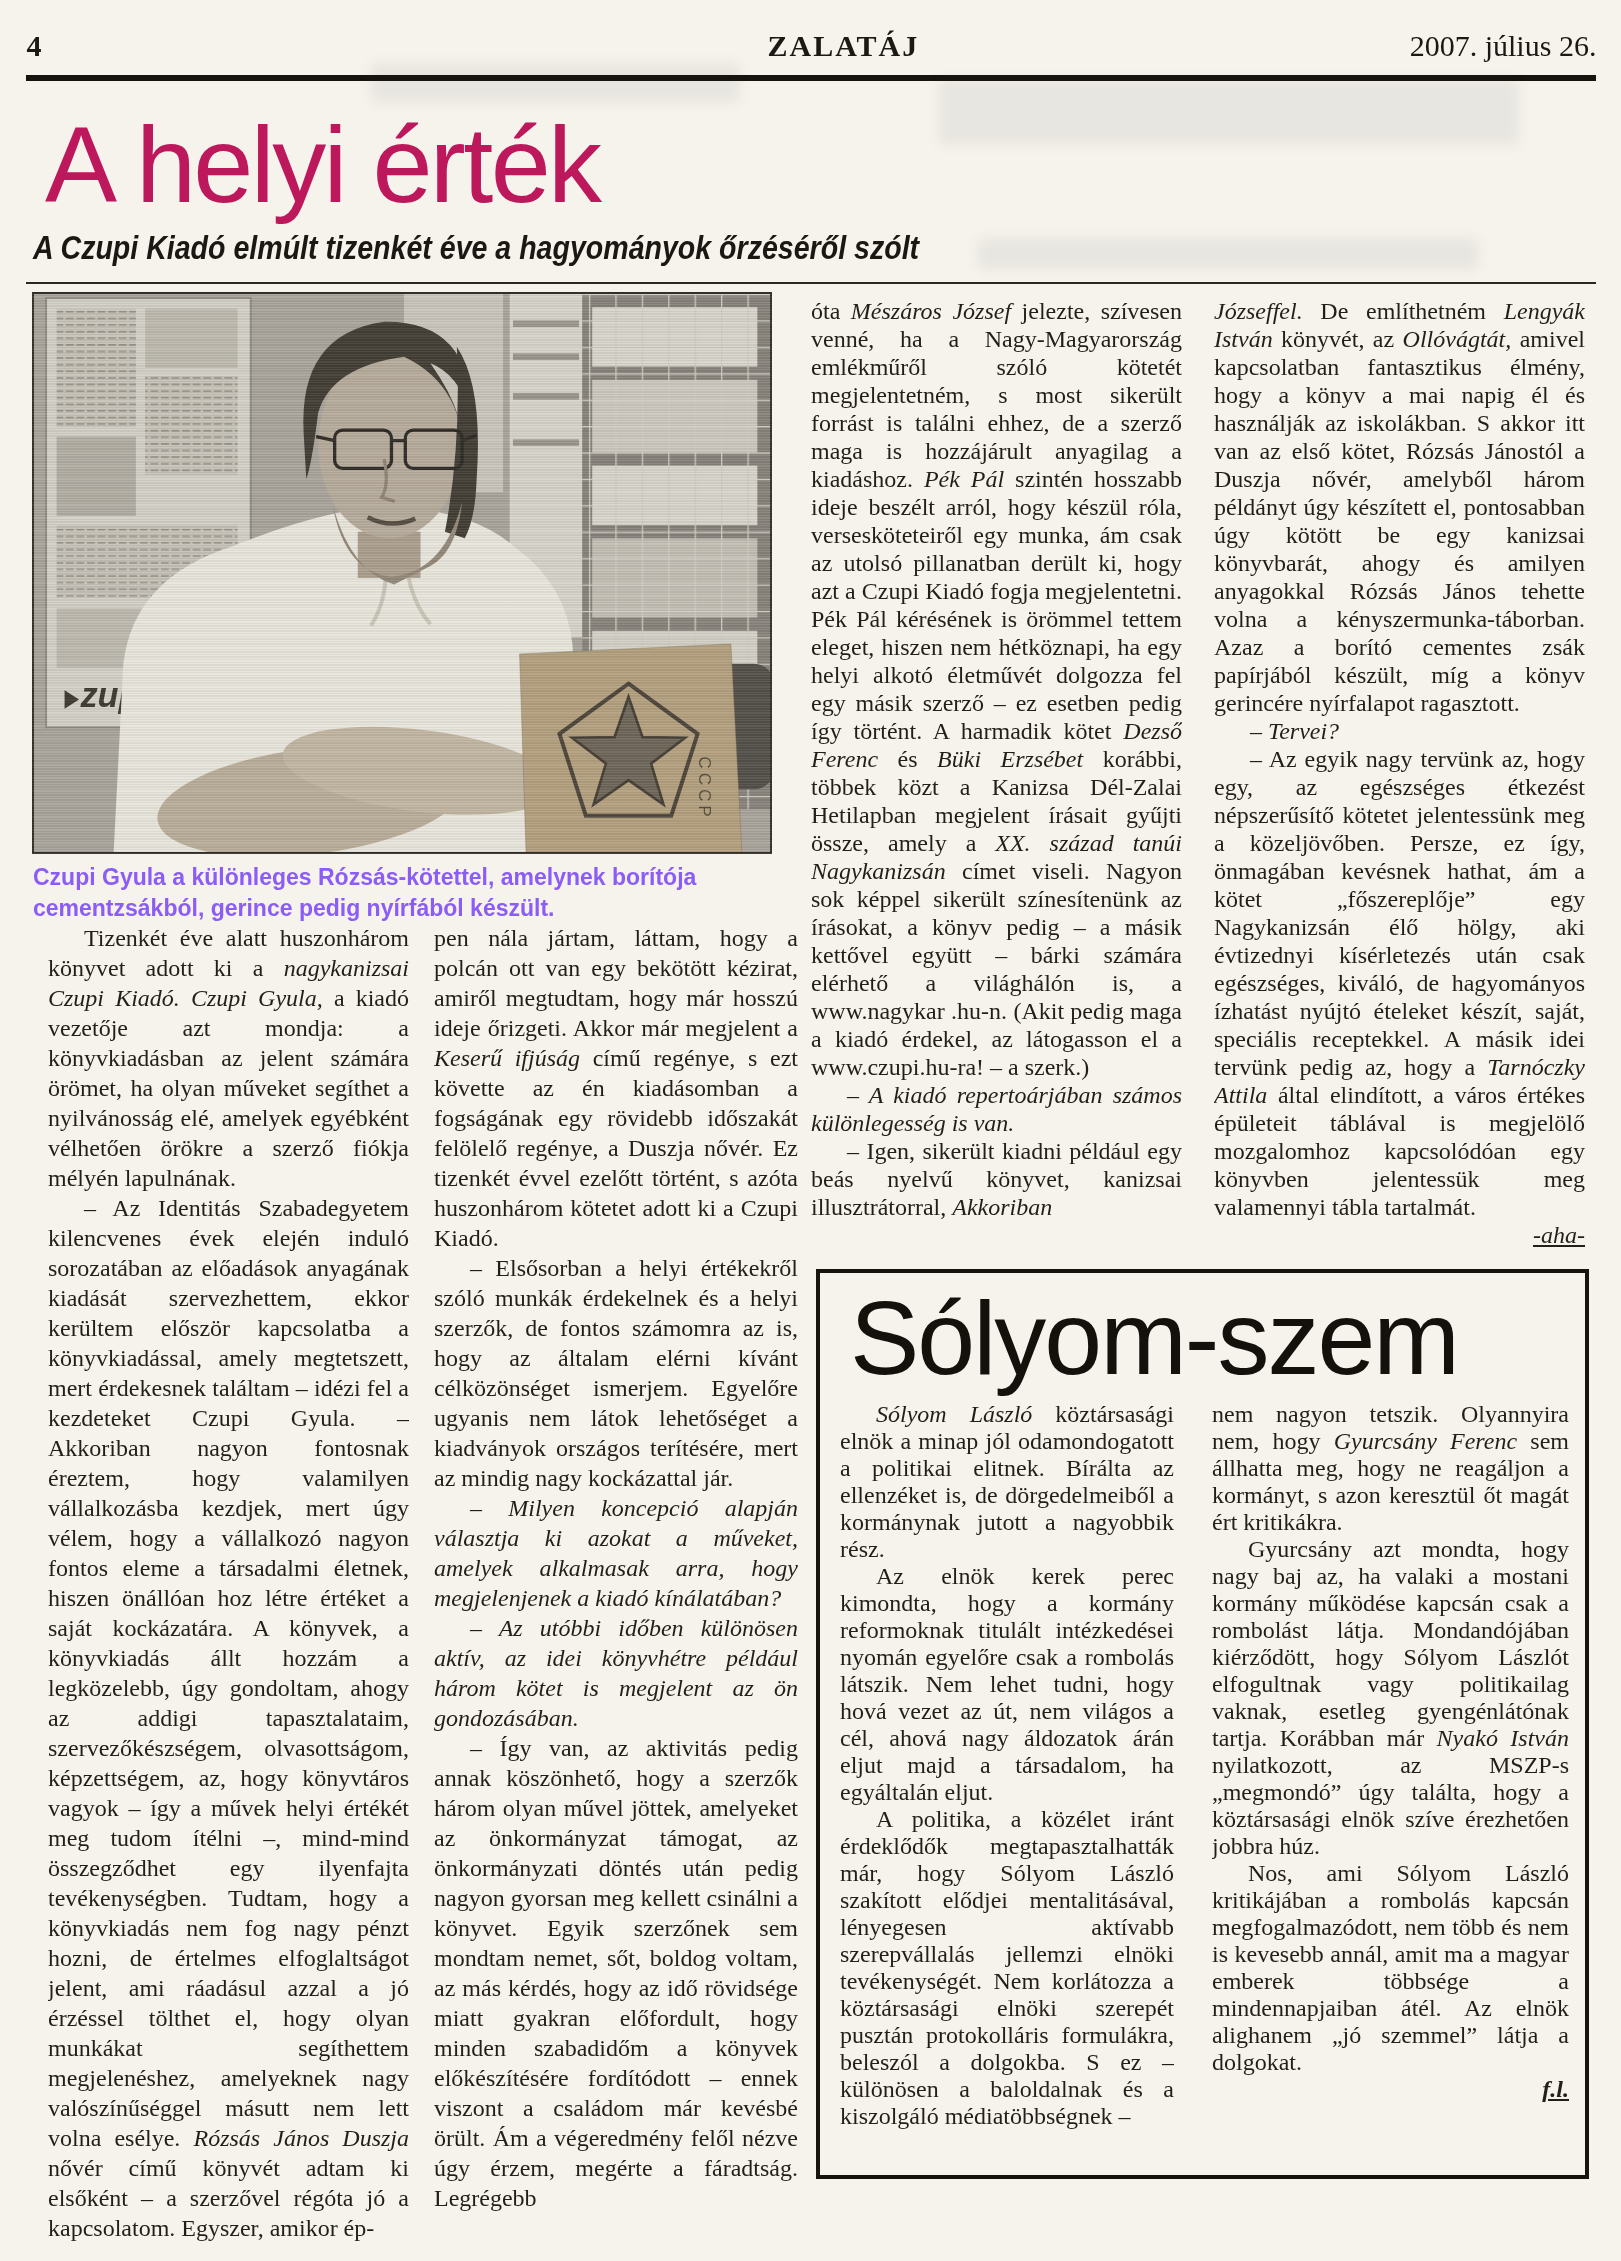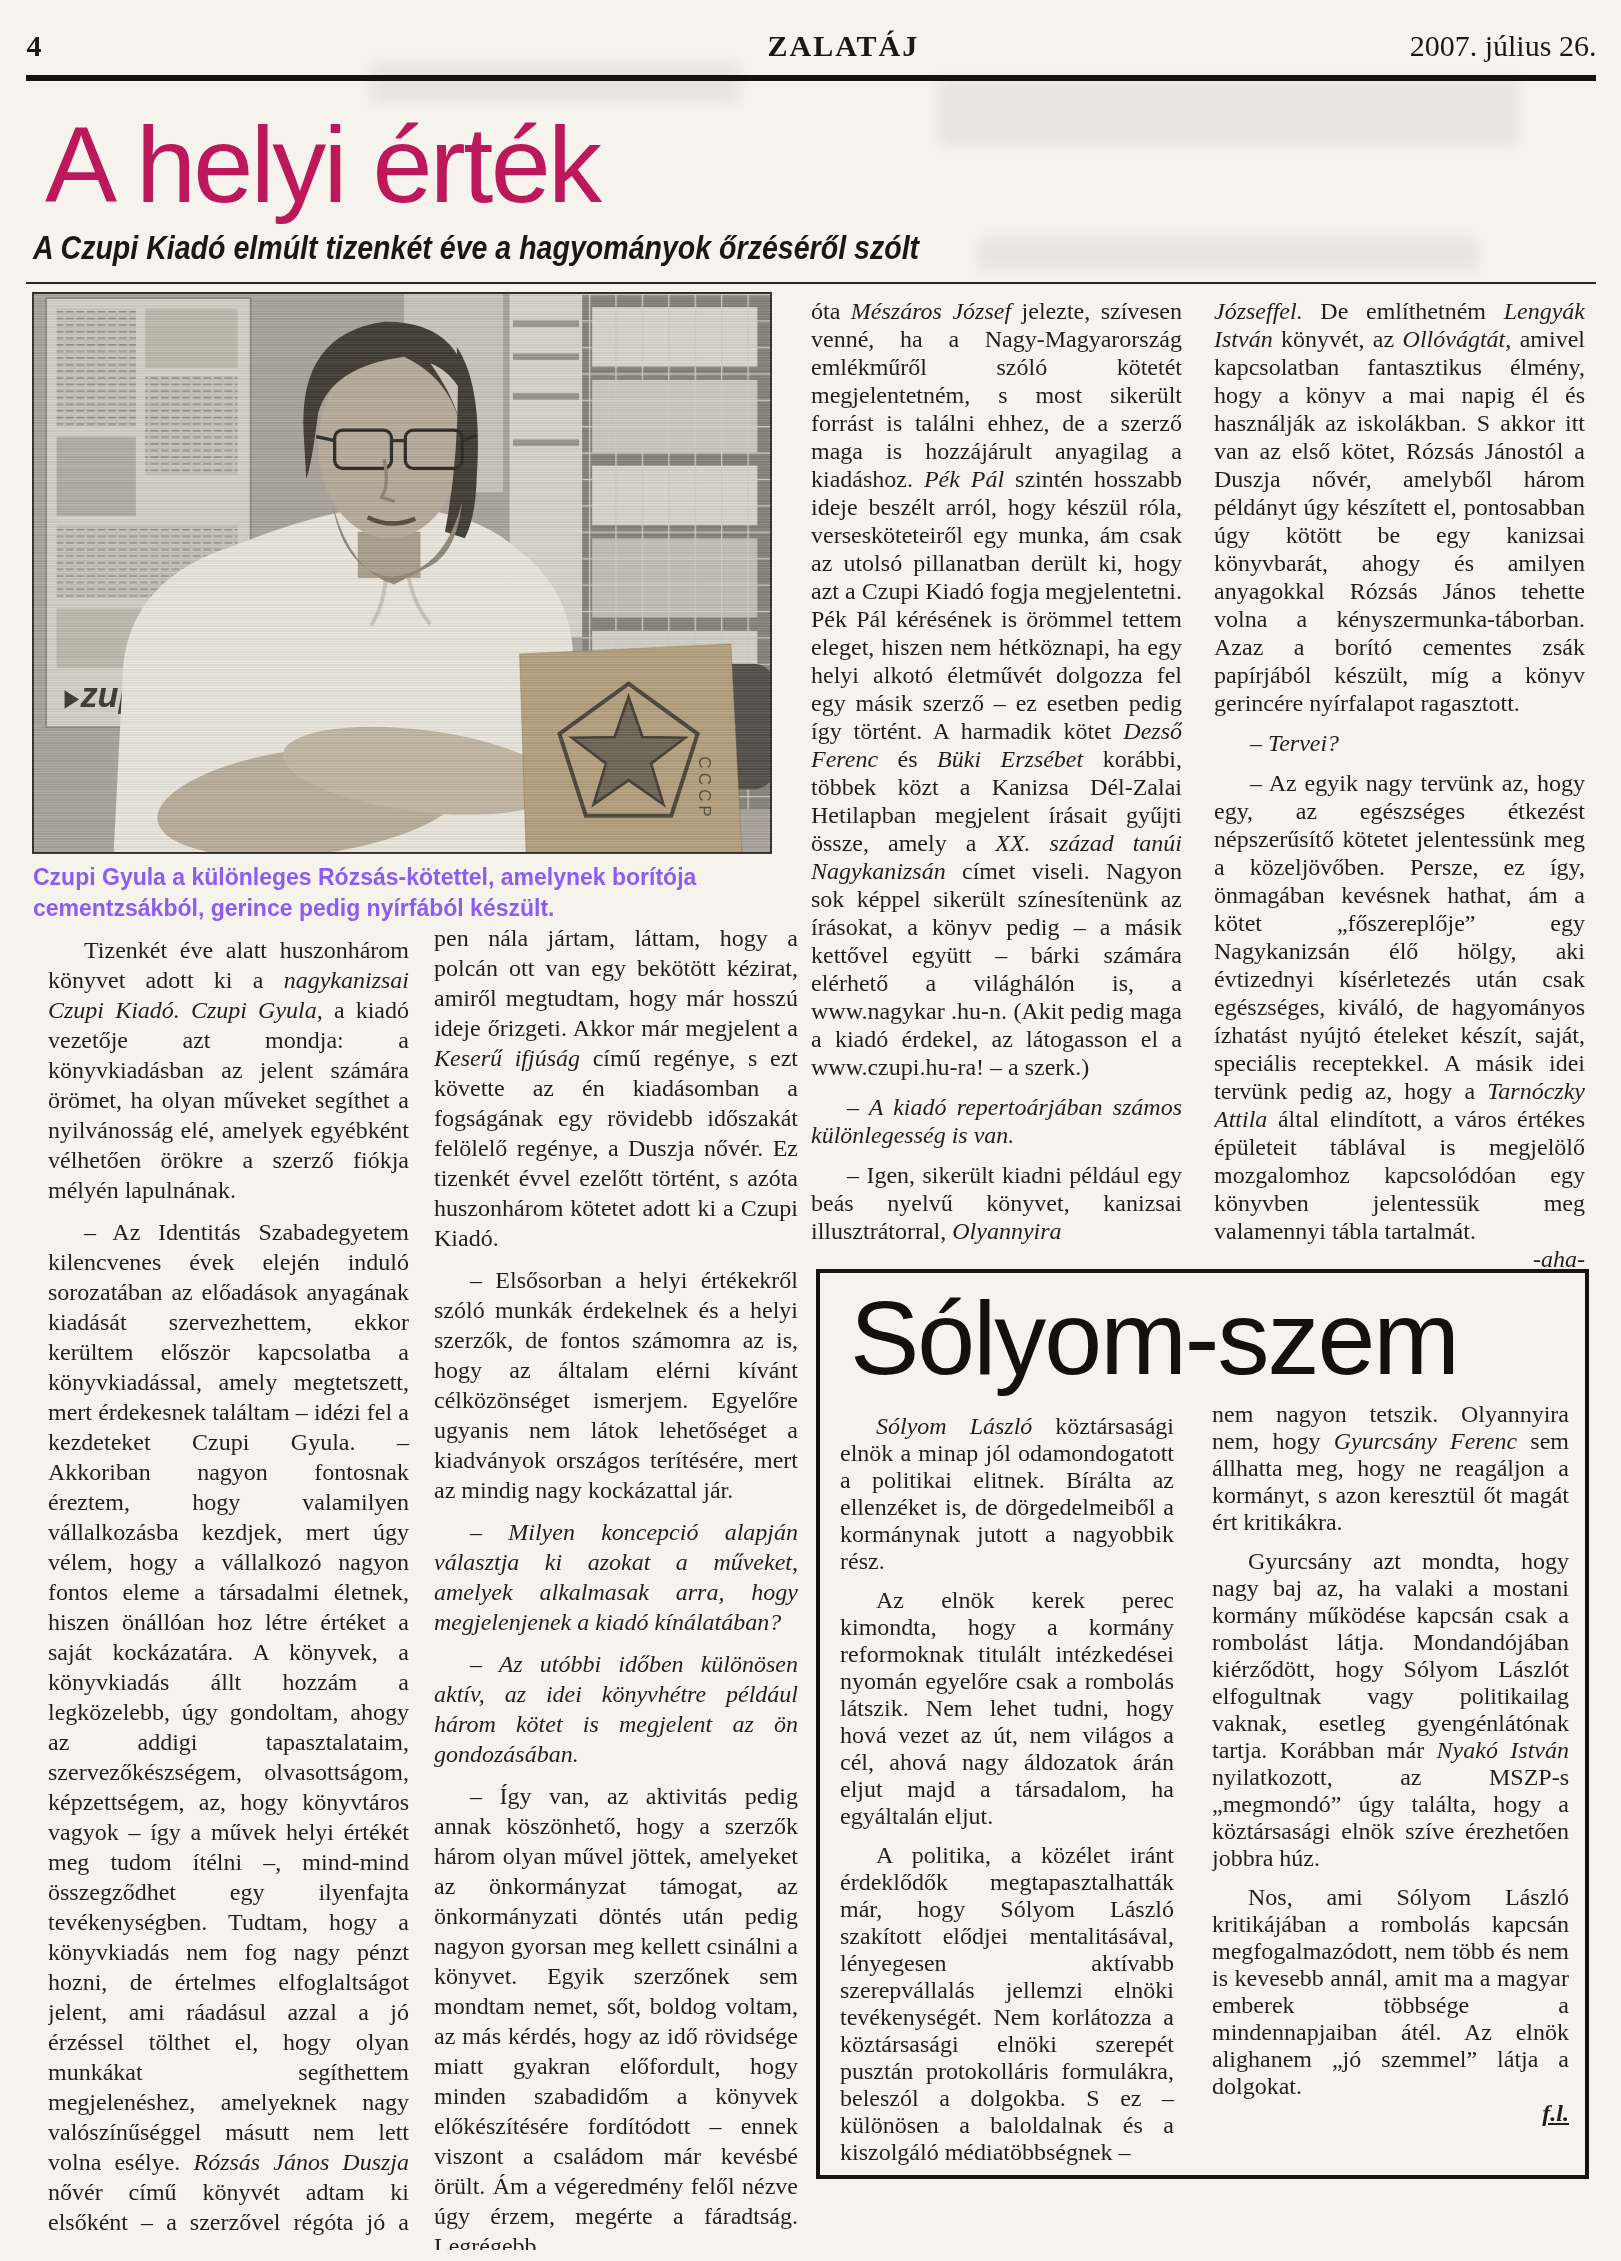--- a/index.html
+++ b/index.html
@@ -29,21 +29,21 @@
   .caption{position:absolute;left:33px;top:862px;width:753px;font-family:"Liberation Sans",sans-serif;
            font-weight:bold;font-size:23px;line-height:31px;color:#8b5cf6;}
 
   
   .bcol{position:absolute;text-align:justify;overflow:hidden;}
   .c1{left:48px; top:923px;width:361px;height:1319px;font-size:24px;line-height:30px;}
   .c2{left:434px;top:923px;width:364px;height:1327px;font-size:24px;line-height:30px;}
   .c3{left:811px;top:297px;width:371px;height:1022px;font-size:24px;line-height:28px;}
   .c4{left:1214px;top:297px;width:371px;height:1022px;font-size:24px;line-height:28px;}
   .para{margin:0;}
-  .para.indent{text-indent:36px;margin-top:12px;}
+  .para.indent{text-indent:36px;}
   .para.right{text-align:right;text-decoration:underline;}
   .it{font-style:italic;}
   .bo{font-weight:bold;}
 
   
   #box{position:absolute;left:816px;top:1269px;width:773px;height:910px;border:4.6px solid #17140f;box-sizing:border-box;}
   #box h1{margin:13.2px 0 10.6px 30px;font-family:"Liberation Sans",sans-serif;font-weight:400;
           font-size:104px;line-height:1;letter-spacing:-2px;color:#14110d;}
   .s-cols{display:flex;gap:38px;margin-left:20px;}
   .s-col{text-align:justify;overflow:hidden;}
@@ -155,21 +155,21 @@
   <section class="bcol c2">
       <p class="para"><span>pen nála jártam, láttam, hogy a polcán ott van egy bekötött kézirat, amiről megtudtam, hogy már hosszú ideje őrizgeti. Akkor már megjelent a </span><span class="it">Keserű ifjúság</span><span> című regénye, s ezt követte az én kiadásomban a fogságának egy rövidebb időszakát felölelő regénye, a Duszja nővér. Ez tizenkét évvel ezelőtt történt, s azóta huszonhárom kötetet adott ki a Czupi Kiadó.</span></p>
       <p class="para indent"><span>– Elsősorban a helyi értékekről szóló munkák érdekelnek és a helyi szerzők, de fontos számomra az is, hogy az általam elérni kívánt célközönséget ismerjem. Egyelőre ugyanis nem látok lehetőséget a kiadványok országos terítésére, mert az mindig nagy kockázattal jár.</span></p>
       <p class="para indent"><span class="it">– Milyen koncepció alapján választja ki azokat a műveket, amelyek alkalmasak arra, hogy megjelenjenek a kiadó kínálatában?</span></p>
       <p class="para indent"><span class="it">– Az utóbbi időben különösen aktív, az idei könyvhétre például három kötet is megjelent az ön gondozásában.</span></p>
       <p class="para indent"><span>– Így van, az aktivitás pedig annak köszönhető, hogy a szerzők három olyan művel jöttek, amelyeket az önkormányzat támogat, az önkormányzati döntés után pedig nagyon gyorsan meg kellett csinálni a könyvet. Egyik szerzőnek sem mondtam nemet, sőt, boldog voltam, az más kérdés, hogy az idő rövidsége miatt gyakran előfordult, hogy minden szabadidőm a könyvek előkészítésére fordítódott – ennek viszont a családom már kevésbé örült. Ám a végeredmény felől nézve úgy érzem, megérte a fáradtság. Legrégebb</span></p>
     </section>
   <section class="bcol c3">
       <p class="para"><span>óta </span><span class="it">Mészáros József</span><span> jelezte, szívesen venné, ha a Nagy-Magyarország emlékműről szóló kötetét megjelentetném, s most sikerült forrást is találni ehhez, de a szerző maga is hozzájárult anyagilag a kiadáshoz. </span><span class="it">Pék Pál</span><span> szintén hosszabb ideje beszélt arról, hogy készül róla, versesköteteiről egy munka, ám csak az utolsó pillanatban derült ki, hogy azt a Czupi Kiadó fogja megjelentetni. Pék Pál kérésének is örömmel tettem eleget, hiszen nem hétköznapi, ha egy helyi alkotó életművét dolgozza fel egy másik szerző – ez esetben pedig így történt. A harmadik kötet </span><span class="it">Dezső Ferenc</span><span> és </span><span class="it">Büki Erzsébet</span><span> korábbi, többek közt a Kanizsa Dél-Zalai Hetilapban megjelent írásait gyűjti össze, amely a </span><span class="it">XX. század tanúi Nagykanizsán</span><span> címet viseli. Nagyon sok képpel sikerült színesítenünk az írásokat, a könyv pedig – a másik kettővel együtt – bárki számára elérhető a világhálón is, a www.nagykar .hu-n. (Akit pedig maga a kiadó érdekel, az látogasson el a www.czupi.hu-ra! – a szerk.)</span></p>
       <p class="para indent"><span class="it">– A kiadó repertoárjában számos különlegesség is van.</span></p>
-      <p class="para indent"><span>– Igen, sikerült kiadni például egy beás nyelvű könyvet, kanizsai illusztrátorral, </span><span class="it">Olyannyira</span></p>
+      <p class="para indent"><span>– Igen, sikerült kiadni például egy beás nyelvű könyvet, kanizsai illusztrátorral, </span><span class="it">Akkoriban</span></p>
     </section>
   <section class="bcol c4">
       <p class="para"><span class="it">Józseffel.</span><span> De említhetném </span><span class="it">Lengyák István</span><span> könyvét, az </span><span class="it">Ollóvágtát,</span><span> amivel kapcsolatban fantasztikus élmény, hogy a könyv a mai napig él és használják az iskolákban. S akkor itt van az első kötet, Rózsás Jánostól a Duszja nővér, amelyből három példányt úgy készített el, pontosabban úgy kötött be egy kanizsai könyvbarát, ahogy és amilyen anyagokkal Rózsás János tehette volna a kényszermunka-táborban. Azaz a borító cementes zsák papírjából készült, míg a könyv gerincére nyírfalapot ragasztott.</span></p>
       <p class="para indent"><span class="it">– Tervei?</span></p>
       <p class="para indent"><span>– Az egyik nagy tervünk az, hogy egy, az egészséges étkezést népszerűsítő kötetet jelentessünk meg a közeljövőben. Persze, ez így, önmagában kevésnek hathat, ám a kötet „főszereplője” egy Nagykanizsán élő hölgy, aki évtizednyi kísérletezés után csak egészséges, kiváló, de hagyományos ízhatást nyújtó ételeket készít, saját, speciális receptekkel. A másik idei tervünk pedig az, hogy a </span><span class="it">Tarnóczky Attila</span><span> által elindított, a város értékes épületeit táblával is megjelölő mozgalomhoz kapcsolódóan egy könyvben jelentessük meg valamennyi tábla tartalmát.</span></p>
       <p class="para right"><span class="it">-aha-</span></p>
     </section>
 
   <section id="box">
     <h1>Sólyom-szem</h1>

